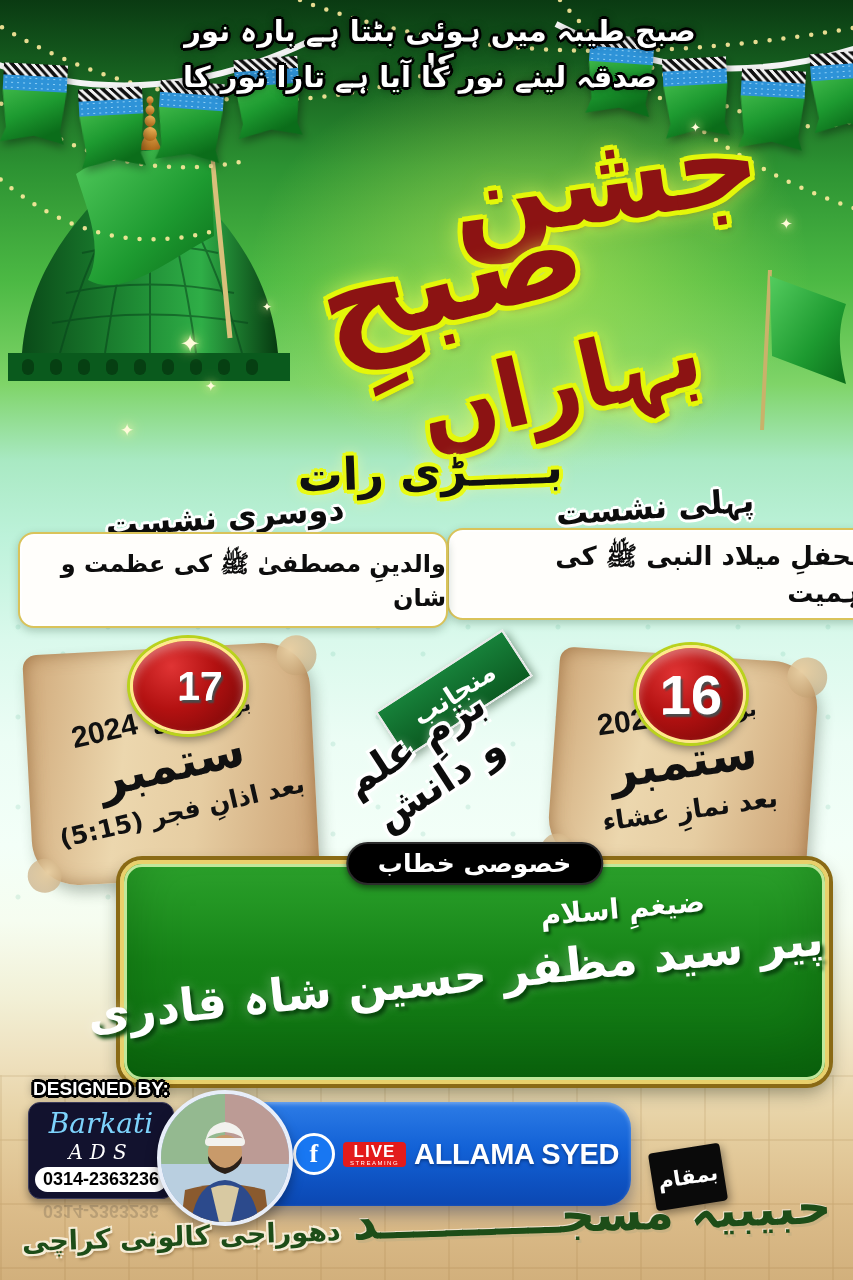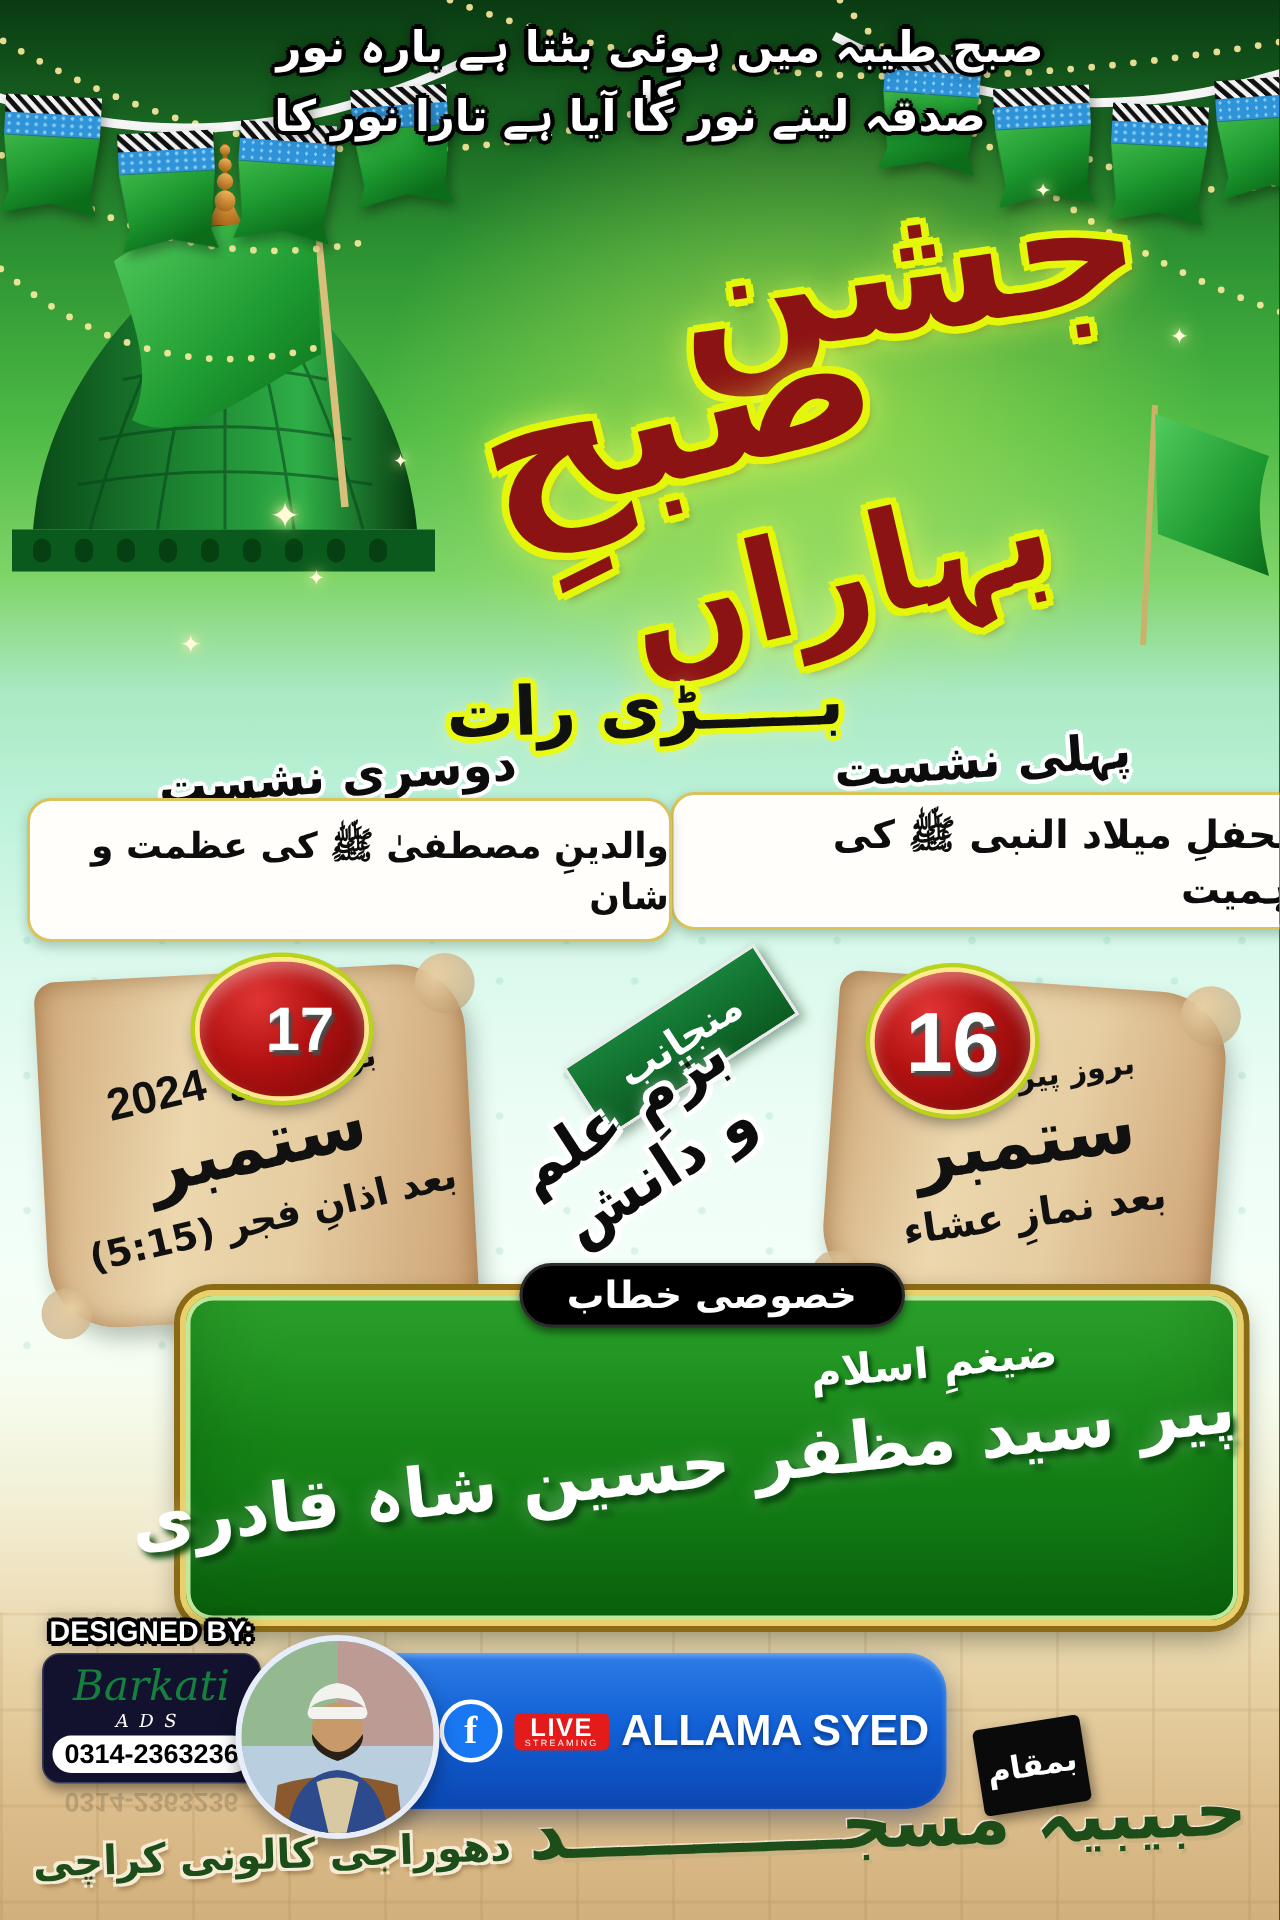--- a/index.html
+++ b/index.html
@@ -56,21 +56,21 @@
   
   .speaker-banner{background:linear-gradient(180deg,#2ca32c 0%,#168317 45%,#0d6f10 100%);
     border:4px solid #e9d06b;border-radius:22px;
     box-shadow:0 0 0 4px #8a6a15,0 8px 18px rgba(30,40,20,.45), inset 0 0 0 3px #bfe89b, inset 0 -30px 60px rgba(0,60,0,.35);}
   .tag-pill{background:#000;color:#fff;border:2px solid #2c2c2c;border-radius:999px;
     padding:5px 30px;font-weight:bold;white-space:nowrap;box-shadow:0 3px 6px rgba(0,0,0,.5);}
 
   
   .designer-box{background:#12122e;border:1px solid #3c3c5c;border-radius:12px;padding:4px 6px 6px;
     box-shadow:0 4px 8px rgba(0,0,0,.4);}
-  .designer-name{font-family:"DejaVu Serif",serif;font-style:italic;color:#15803d;}
+  .designer-name{font-family:"DejaVu Serif",serif;font-style:italic;color:#7dd3fc;}
   .designer-sub{font-family:"DejaVu Serif",serif;font-style:italic;color:#fff;letter-spacing:7px;}
   .phone-pill{background:#fff;border-radius:999px;color:#000;font-weight:bold;padding:2px 8px;white-space:nowrap;}
 
   
   .live-bar{background:linear-gradient(180deg,#2d7ce6 0%,#1261d6 45%,#0b47b2 100%);
     border-radius:26px;box-shadow:0 8px 16px rgba(20,40,90,.4), inset 0 2px 4px rgba(255,255,255,.35);}
   .avatar-ring{border-radius:50%;border:4px solid #e8eef9;overflow:hidden;
     box-shadow:0 6px 12px rgba(0,0,0,.35);background:#9db7d8;}
   .fb-circle{width:36px;height:36px;border-radius:50%;background:#1877f2;border:3px solid #fff;
     display:flex;align-items:center;justify-content:center;color:#fff;font-weight:bold;
@@ -257,21 +257,21 @@
   <div class="abs scroll" style="left:553px;top:655px;width:260px;height:215px;transform:rotate(4deg);">
     <div class="abs urdu" style="left:10px;top:42px;width:240px;transform:rotate(-12deg);text-align:center;">
       <div style="display:flex;justify-content:center;align-items:flex-end;gap:14px;direction:ltr;">
         <span class="scroll-line latin" style="font-size:30px;">2024</span>
         <span class="scroll-line" style="font-size:20px;">بروز پیر</span>
       </div>
       <div class="scroll-line" style="font-size:48px;margin-top:2px;">ستمبر</div>
       <div class="scroll-line" style="font-size:26px;margin-top:6px;">بعد نمازِ عشاء</div>
     </div>
   </div>
-  <div class="abs date-badge" style="left:580px;top:645px;width:104px;height:92px;">
+  <div class="abs date-badge" style="left:636px;top:645px;width:104px;height:92px;">
     <span style="font-size:56px;">16</span>
   </div>
 
   <div class="abs scroll" style="left:28px;top:648px;width:286px;height:232px;transform:rotate(-3deg);">
     <div class="abs urdu" style="left:12px;top:52px;width:262px;transform:rotate(-10deg);text-align:center;">
       <div style="display:flex;justify-content:center;align-items:flex-end;gap:14px;direction:ltr;">
         <span class="scroll-line latin" style="font-size:30px;">2024</span>
         <span class="scroll-line" style="font-size:20px;">بروز منگل</span>
       </div>
       <div class="scroll-line" style="font-size:48px;margin-top:2px;">ستمبر</div>
@@ -298,21 +298,21 @@
     <div class="abs urdu" style="right:120px;top:28px;color:#fff;font-weight:bold;font-size:28px;transform:rotate(-5deg);
                 text-shadow:2px 3px 3px #06450a;">ضیغمِ اسلام</div>
     <div class="abs urdu center" style="left:0;top:84px;width:100%;color:#fff;font-weight:bold;font-size:46px;white-space:nowrap;
                 transform:rotate(-6deg);text-shadow:3px 4px 4px #06450a,0 0 14px rgba(255,255,255,.35);">پیر سید مظفر حسین شاہ قادری</div>
   </div>
 
   <div class="abs center" style="left:28px;top:1078px;width:146px;">
     <div class="latin outline-black" style="font-size:19px;">DESIGNED BY:</div>
     <div class="designer-box" style="margin-top:2px;">
       <div class="designer-name" style="font-size:28px;">Barkati</div>
-      <div class="designer-sub" style="font-size:12px;">ADS</div>
+      <div class="designer-sub" style="font-size:20px;">ADS</div>
       <div class="phone-pill latin" style="font-size:18px;margin-top:3px;">0314-2363236</div>
     </div>
     <div class="latin" style="font-size:18px;font-weight:bold;color:#222;opacity:.18;transform:scaleY(-1);margin-top:1px;">0314-2363236</div>
   </div>
 
   <div class="abs live-bar" style="left:207px;top:1102px;width:424px;height:104px;">
     <div style="position:absolute;left:88px;top:10px;right:14px;display:flex;flex-direction:column;align-items:center;justify-content:center;height:84px;">
       <div style="display:flex;align-items:center;gap:8px;">
         <div class="fb-circle">
           <span>f</span>

